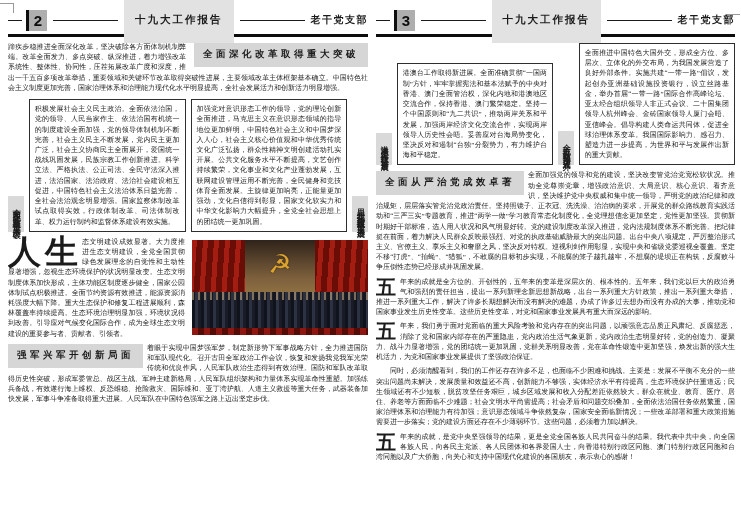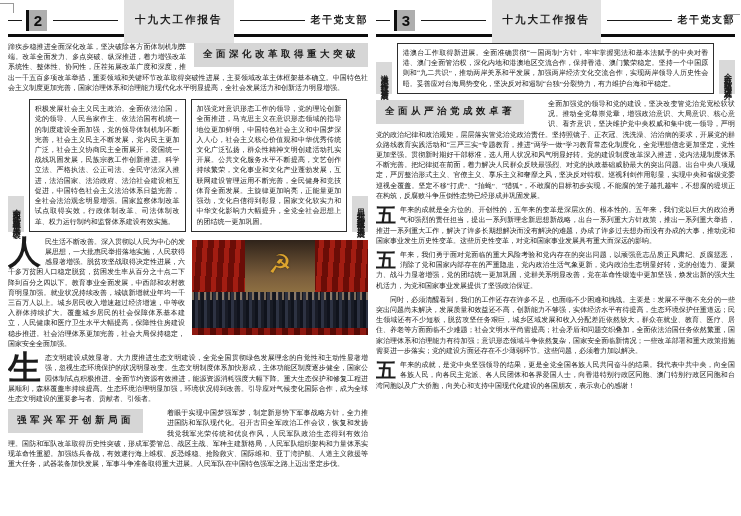--- a/index.html
+++ b/index.html
@@ -30,21 +30,21 @@
 
   
   .content { margin-top:5px; font-size:7px; line-height:1.46; text-align:justify; }
   .content p { margin:0 0 4px; }
   .para-indent { text-indent:2em; }
 
   .headline-box { background:#d6d6d6; font-weight:bold; font-size:9.5px;
                   letter-spacing:3.5px; padding:5px 9px; text-align:center;
                   white-space:nowrap; display:block; }
   .fr { float:right; margin:1px 0 4px 8px; }
-  .fl { float:left;  margin:1px 24px 4px 0; }
+  .fl { float:left;  margin:1px 4px 4px 0; }
 
   .box-row { display:flex; align-items:flex-end; gap:5px; margin:6px 0 5px; }
   .vlabel { writing-mode:vertical-rl; text-orientation:upright; background:#d9d9d9;
             font-size:8px; font-weight:bold; letter-spacing:2px; padding:6px 2px;
             flex:0 0 14px; text-align:center; }
   .tbox { border:1px solid #2e2e2e; padding:4px 5px; flex:1; background:#fff; }
   .tbox p { margin:0; }
 
   .dropcap { float:left; font-weight:bold; line-height:0.82; margin:2px 4px 0 0; }
   .dc-lg { font-size:33px; }
@@ -109,21 +109,20 @@
         <div class="photo">
           <div class="curtain curtain-left"></div>
           <div class="curtain curtain-right"></div>
           <div class="wall"></div>
           <div class="emblem">☭</div>
           <div class="delegates"></div>
           <div class="table-strip"></div>
         </div>
         <p>
           <span class="dropcap dc-lg">人</span>
-          <span>民生活不断改善。深入贯彻以人民为中心的发展思想，一大批惠民举措落地实施，人民获得感显著增强。脱贫攻坚战取得决定性进展，六千多万贫困人口稳定脱贫，贫困发生率从百分之十点二下降到百分之四以下。教育事业全面发展，中西部和农村教育明显加强。就业状况持续改善，城镇新增就业年均一千三百万人以上。城乡居民收入增速超过经济增速，中等收入群体持续扩大。覆盖城乡居民的社会保障体系基本建立，人民健康和医疗卫生水平大幅提高，保障性住房建设稳步推进。社会治理体系更加完善，社会大局保持稳定，国家安全全面加强。</span>
         </p>
         <p>
           <span class="dropcap dc-lg">生</span>
           <span>态文明建设成效显著。大力度推进生态文明建设，全党全国贯彻绿色发展理念的自觉性和主动性显著增强，忽视生态环境保护的状况明显改变。生态文明制度体系加快形成，主体功能区制度逐步健全，国家公园体制试点积极推进。全面节约资源有效推进，能源资源消耗强度大幅下降。重大生态保护和修复工程进展顺利，森林覆盖率持续提高。生态环境治理明显加强，环境状况得到改善。引导应对气候变化国际合作，成为全球生态文明建设的重要参与者、贡献者、引领者。</span>
         </p>
       </div>
 
       <div class="mil-section">
         <span class="headline-box fl">强军兴军开创新局面</span>
         <p>着眼于实现中国梦强军梦，制定新形势下军事战略方针，全力推进国防和军队现代化。召开古田全军政治工作会议，恢复和发扬我党我军光荣传统和优良作风，人民军队政治生态得到有效治理。国防和军队改革取得历史性突破，形成军委管总、战区主战、军种主建新格局，人民军队组织架构和力量体系实现革命性重塑。加强练兵备战，有效遂行海上维权、反恐维稳、抢险救灾、国际维和、亚丁湾护航、人道主义救援等重大任务，武器装备加快发展，军事斗争准备取得重大进展。人民军队在中国特色强军之路上迈出坚定步伐。</p>
@@ -142,20 +141,23 @@
     </div>
     <div class="thick-rule"></div>
 
     <div class="content">
       <div class="box-row">
         <div class="vlabel">港澳台工作取得新进展</div>
         <div class="tbox">
           <p>港澳台工作取得新进展。全面准确贯彻“一国两制”方针，牢牢掌握宪法和基本法赋予的中央对香港、澳门全面管治权，深化内地和港澳地区交流合作，保持香港、澳门繁荣稳定。坚持一个中国原则和“九二共识”，推动两岸关系和平发展，加强两岸经济文化交流合作，实现两岸领导人历史性会晤。妥善应对台海局势变化，坚决反对和遏制“台独”分裂势力，有力维护台海和平稳定。</p>
         </div>
         <div class="vlabel">全方位外交布局深入展开</div>
+        <div class="tbox">
+          <p>全面推进中国特色大国外交，形成全方位、多层次、立体化的外交布局，为我国发展营造了良好外部条件。实施共建“一带一路”倡议，发起创办亚洲基础设施投资银行，设立丝路基金，举办首届“一带一路”国际合作高峰论坛、亚太经合组织领导人非正式会议、二十国集团领导人杭州峰会、金砖国家领导人厦门会晤、亚信峰会。倡导构建人类命运共同体，促进全球治理体系变革。我国国际影响力、感召力、塑造力进一步提高，为世界和平与发展作出新的重大贡献。</p>
+        </div>
       </div>
 
       <div class="party-section">
         <span class="headline-box fl">全面从严治党成效卓著</span>
         <p>全面加强党的领导和党的建设，坚决改变管党治党宽松软状况。推动全党尊崇党章，增强政治意识、大局意识、核心意识、看齐意识，坚决维护党中央权威和集中统一领导，严明党的政治纪律和政治规矩，层层落实管党治党政治责任。坚持照镜子、正衣冠、洗洗澡、治治病的要求，开展党的群众路线教育实践活动和“三严三实”专题教育，推进“两学一做”学习教育常态化制度化，全党理想信念更加坚定，党性更加坚强。贯彻新时期好干部标准，选人用人状况和风气明显好转。党的建设制度改革深入推进，党内法规制度体系不断完善。把纪律挺在前面，着力解决人民群众反映最强烈、对党的执政基础威胁最大的突出问题。出台中央八项规定，严厉整治形式主义、官僚主义、享乐主义和奢靡之风，坚决反对特权。巡视利剑作用彰显，实现中央和省级党委巡视全覆盖。坚定不移“打虎”、“拍蝇”、“猎狐”，不敢腐的目标初步实现，不能腐的笼子越扎越牢，不想腐的堤坝正在构筑，反腐败斗争压倒性态势已经形成并巩固发展。</p>
       </div>
 
       <p>
         <span class="dropcap dc-sm">五</span>
         <span>年来的成就是全方位的、开创性的，五年来的变革是深层次的、根本性的。五年来，我们党以巨大的政治勇气和强烈的责任担当，提出一系列新理念新思想新战略，出台一系列重大方针政策，推出一系列重大举措，推进一系列重大工作，解决了许多长期想解决而没有解决的难题，办成了许多过去想办而没有办成的大事，推动党和国家事业发生历史性变革。这些历史性变革，对党和国家事业发展具有重大而深远的影响。</span>

